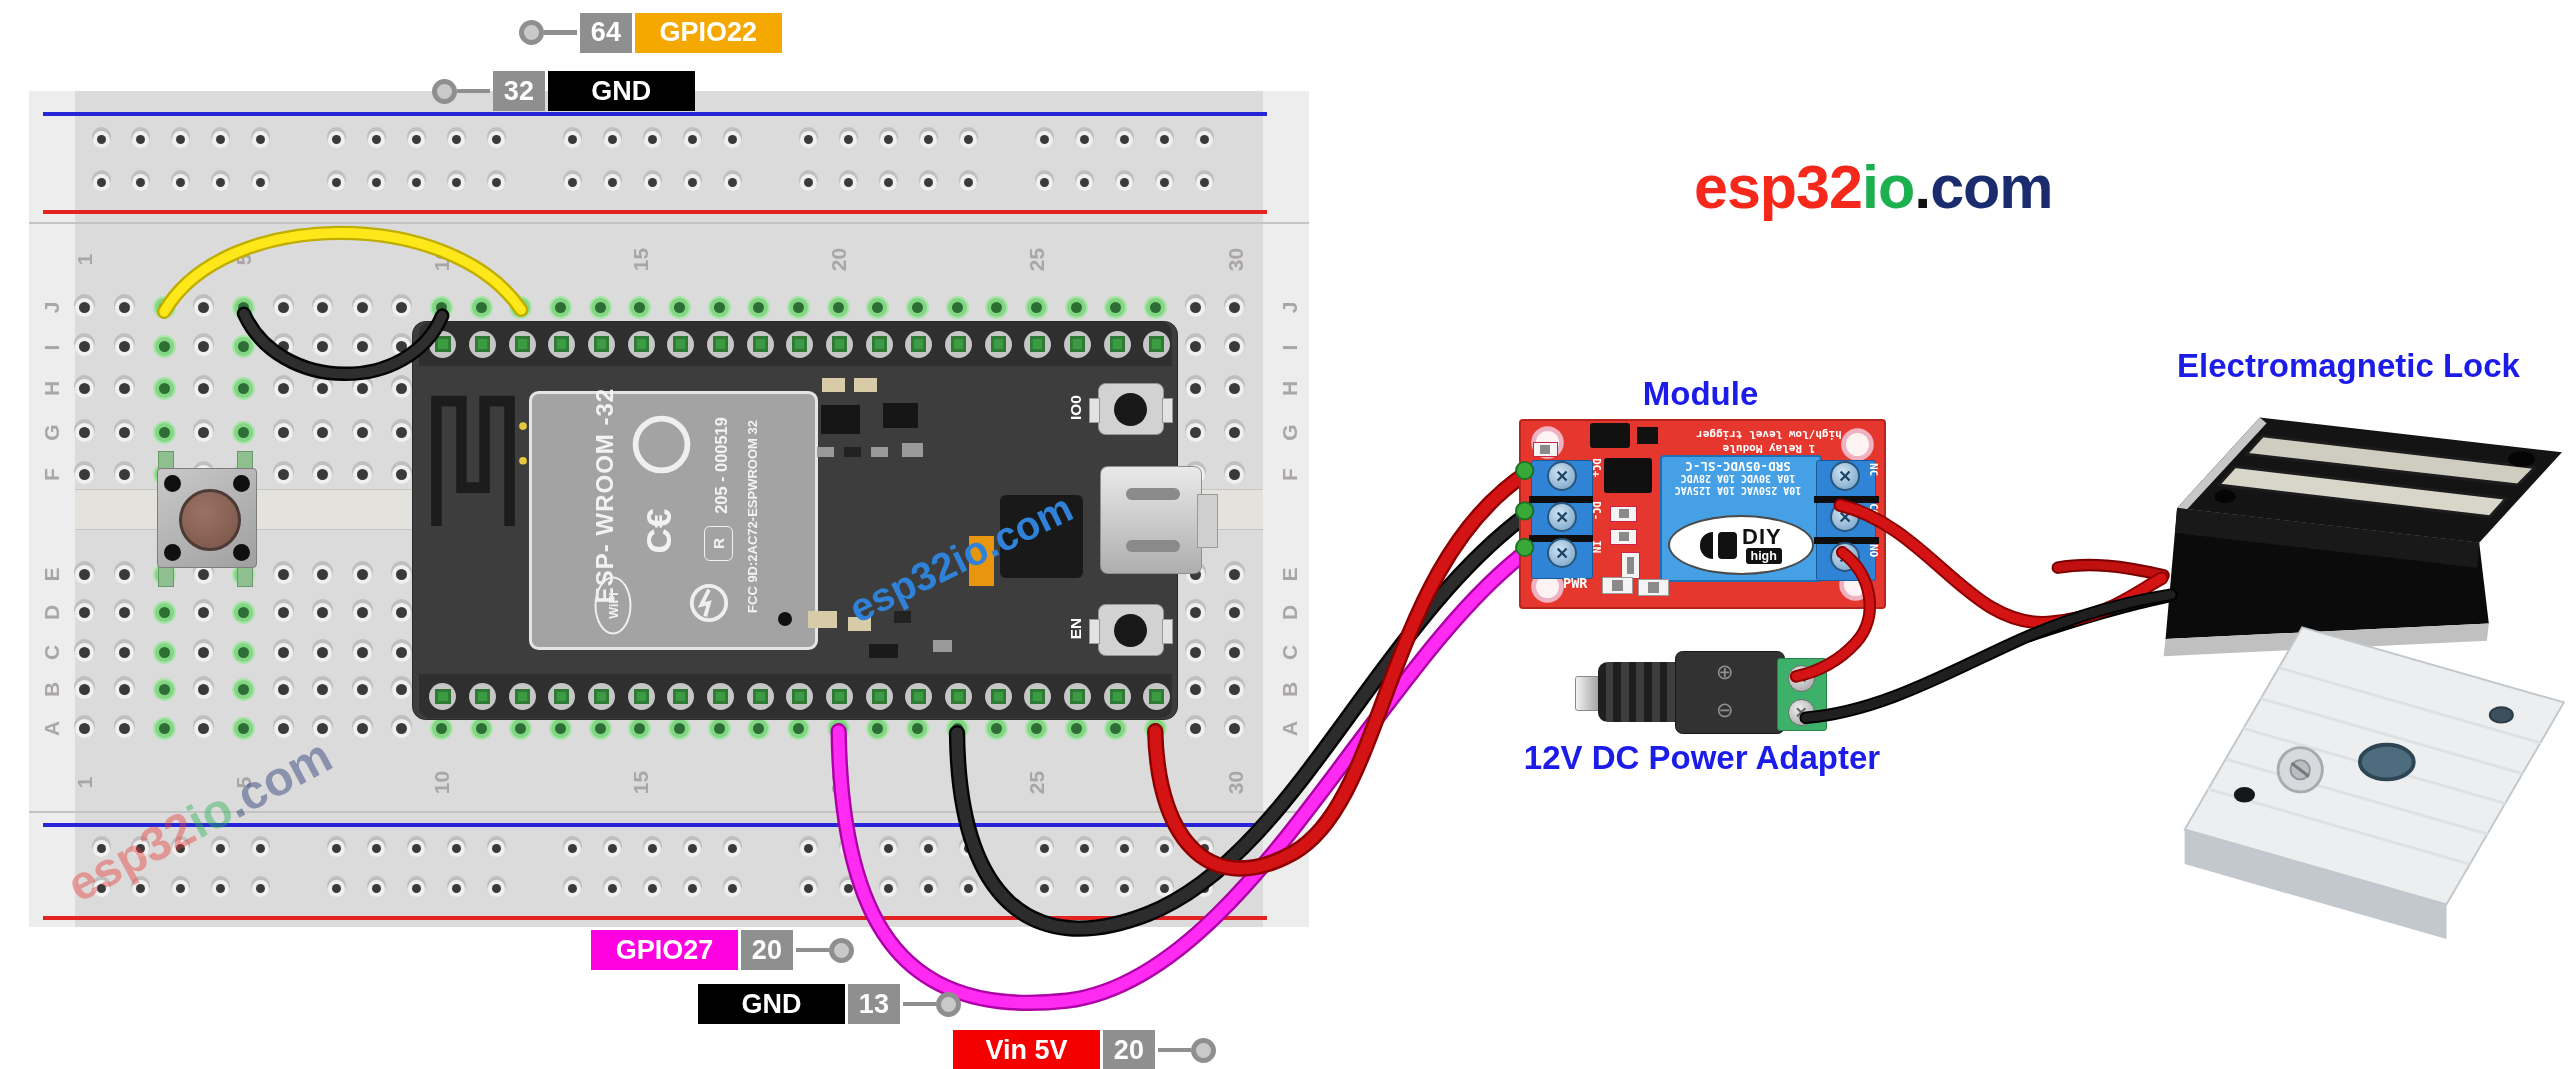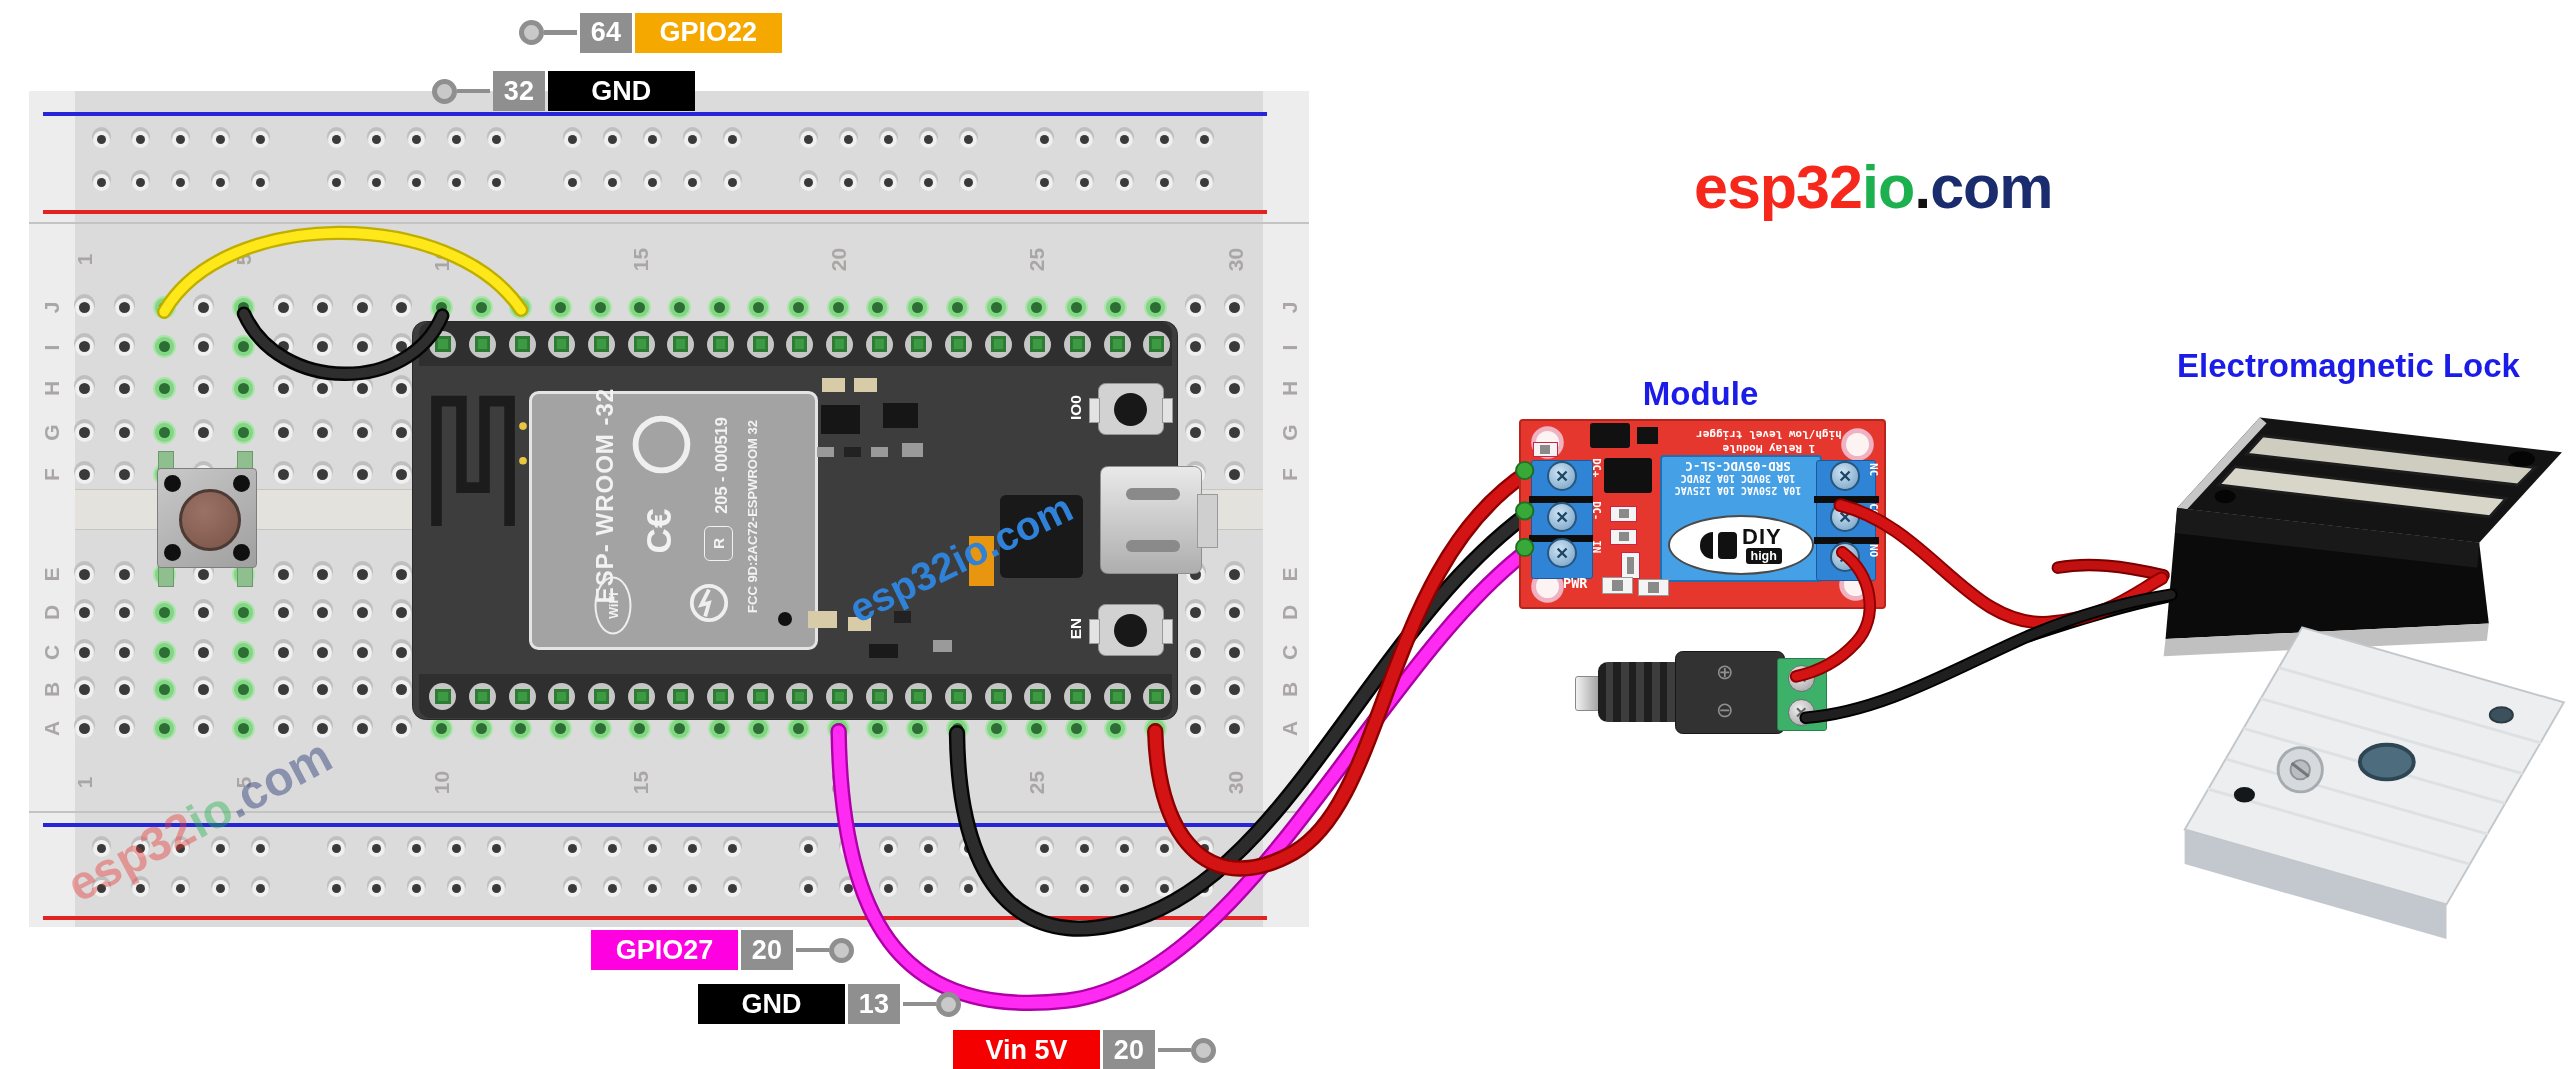--- a/index.html
+++ b/index.html
@@ -1705,20 +1705,21 @@
       <path class="w-main" d="M1912,525 C2005,548 2045,652 2128,647 C2190,642 2218,616 2246,601" fill="none" stroke-width="10" stroke-linecap="round" stroke="#d41414"></path>
       </g>
     <g>
       <path class="w-out" d="M1876,746 C1952,740 2022,700 2092,668 C2162,636 2218,624 2256,618" fill="none" stroke-width="13" stroke-linecap="round" stroke="#000000"></path>
       <path class="w-main" d="M1876,746 C1952,740 2022,700 2092,668 C2162,636 2218,624 2256,618" fill="none" stroke-width="9" stroke-linecap="round" stroke="#1f1f1f"></path>
       </g>
   </svg>
 
   <div class="cap-label" style="left: 1556px; top: 375px; width: 289px; color: rgb(28, 28, 232);">Module</div>
   <div class="cap-label" style="left: 2108px; top: 347px; width: 481px; color: rgb(28, 28, 232);">Electromagnetic Lock</div>
+  <div class="cap-label" style="left: 1500px; top: 739px; width: 404px; color: rgb(28, 28, 232);">12V DC Power Adapter</div>
   <div class="abs" id="logo">
     <span id="logo-esp32" style="color: rgb(245, 40, 27);">esp32</span><span id="logo-io" style="color: rgb(29, 176, 79);">io</span><span id="logo-dot" style="color: rgb(17, 17, 17);">.</span><span id="logo-com" style="color: rgb(27, 44, 110);">com</span>
   </div>
 
   <div class="pin-row" style="left:519px;top:12.5px;">
     <div class="pin-dot"></div>
     <div class="pin-line"></div>
     <div class="pin-box pin-num">64</div>
     <div class="pin-box pin-name" id="box-gpio22" style="background: rgb(245, 168, 0);">GPIO22</div>
   </div>

